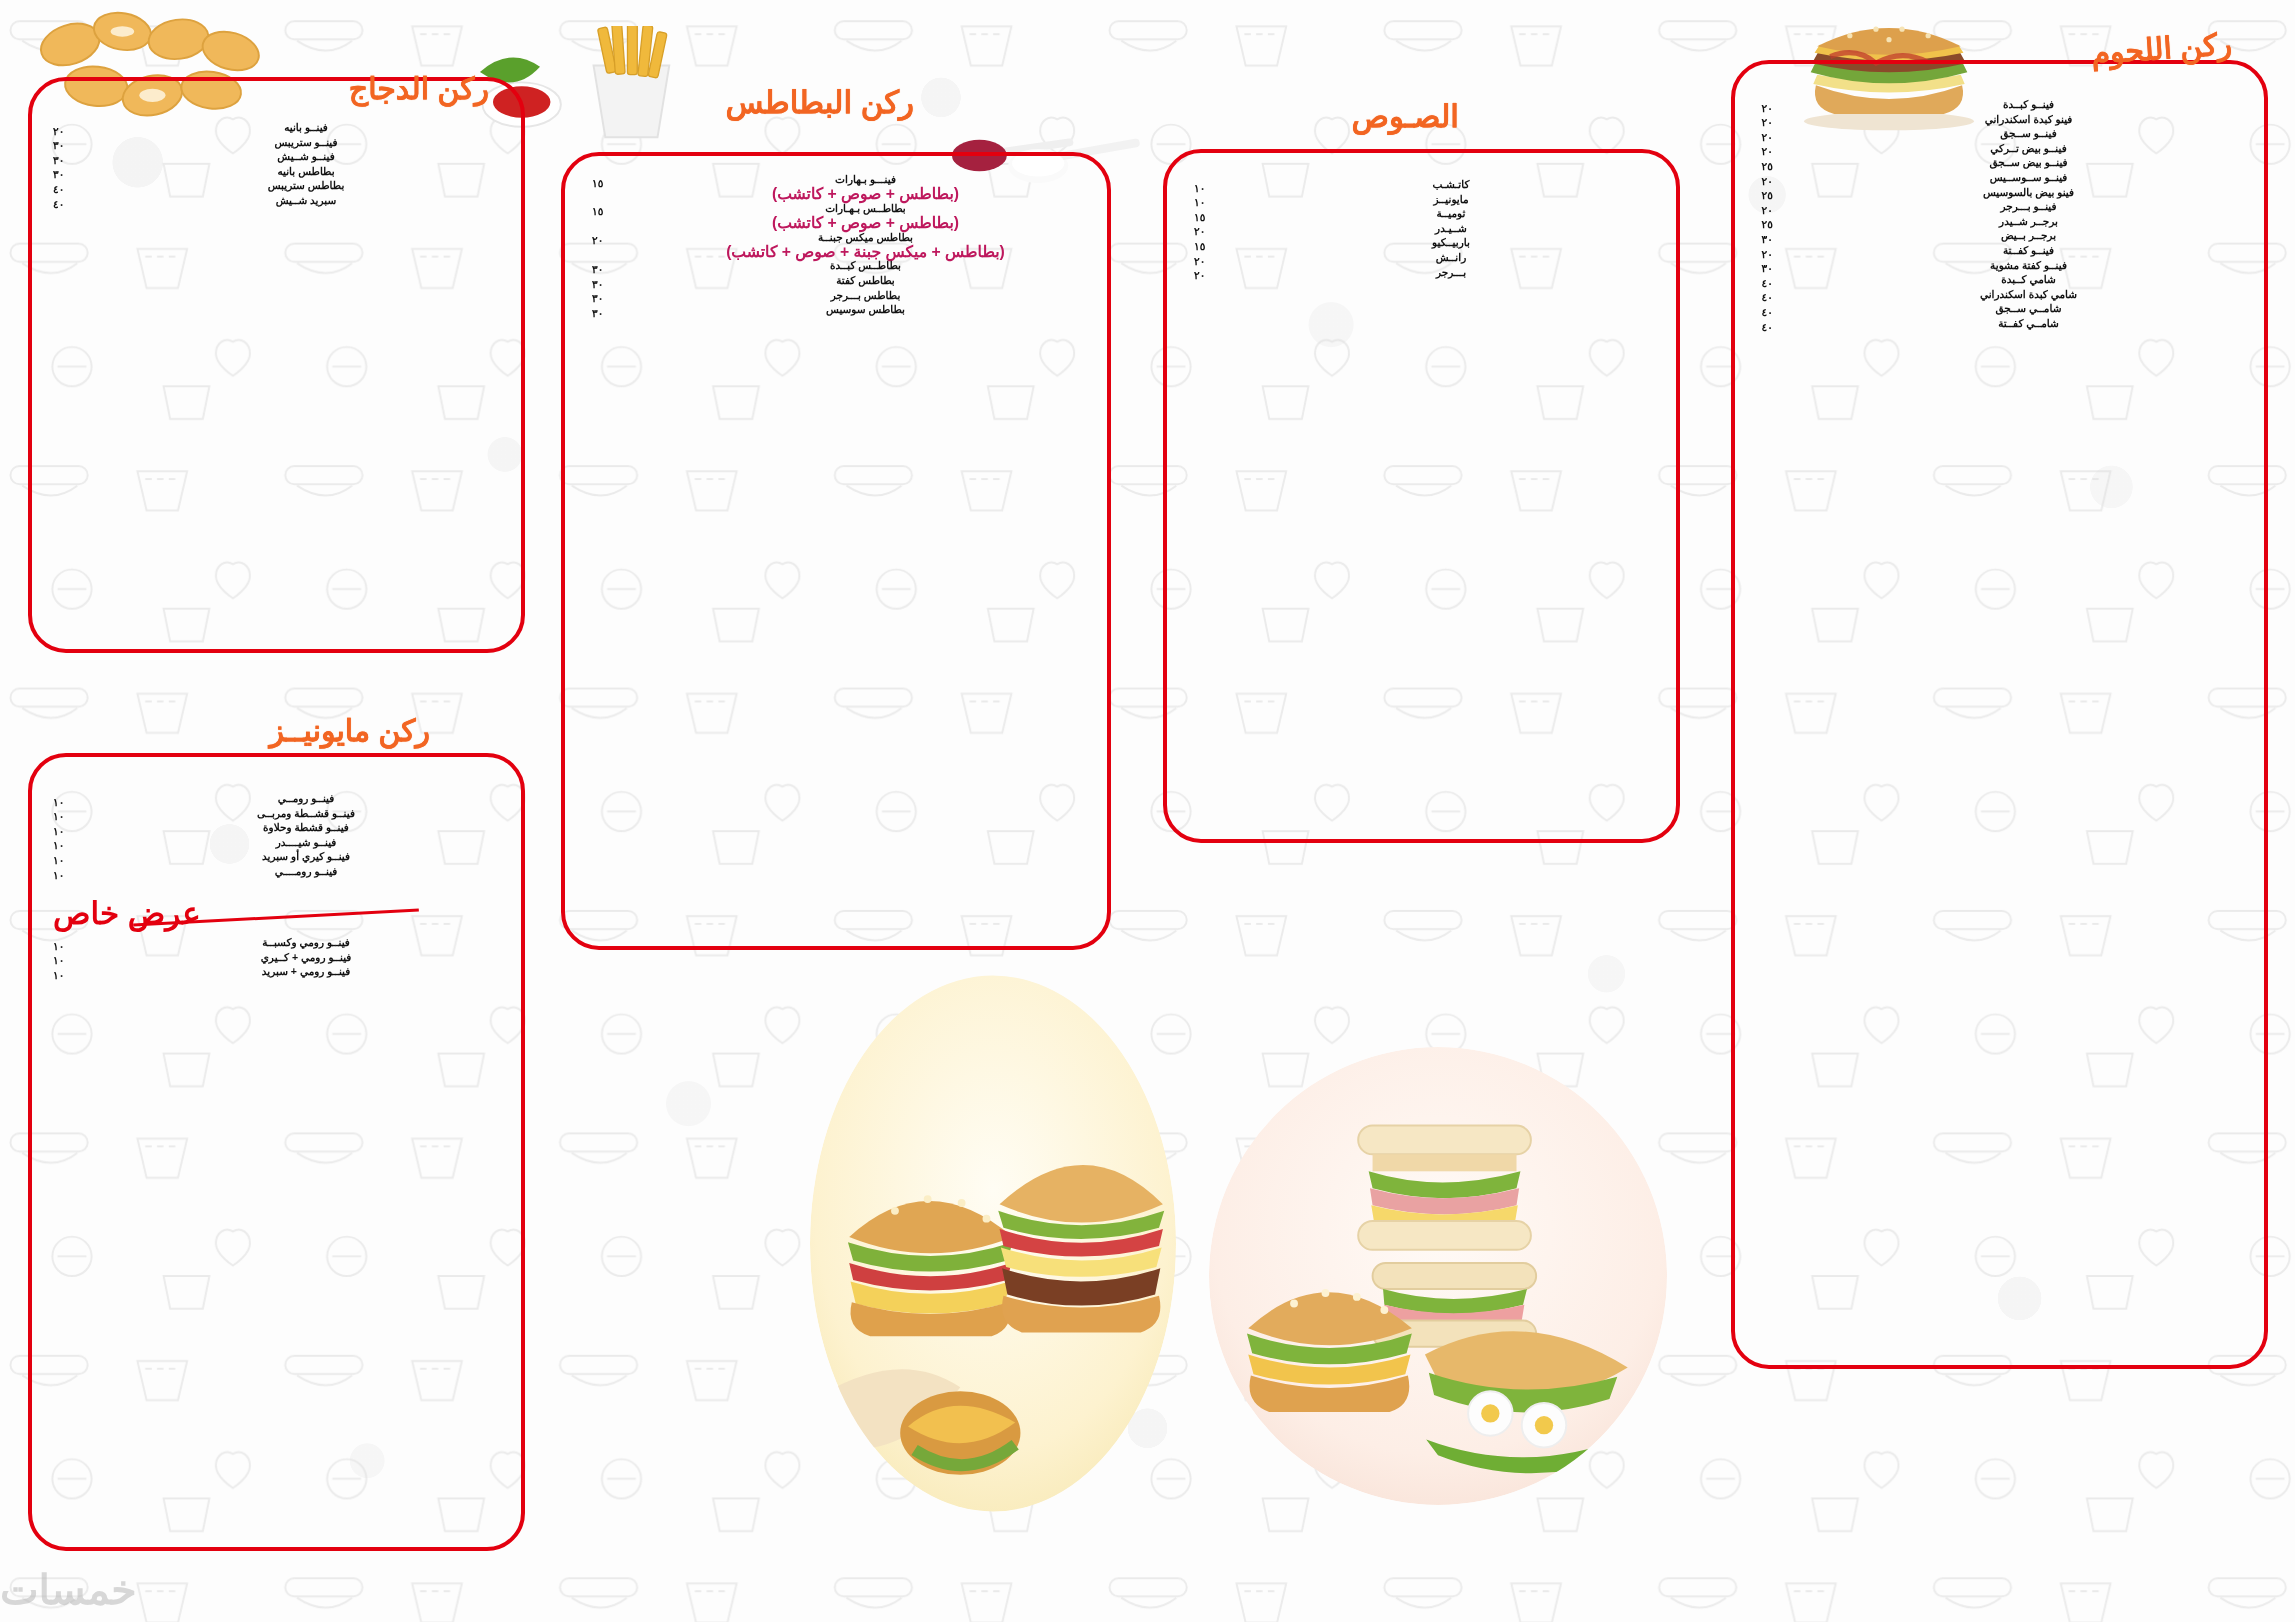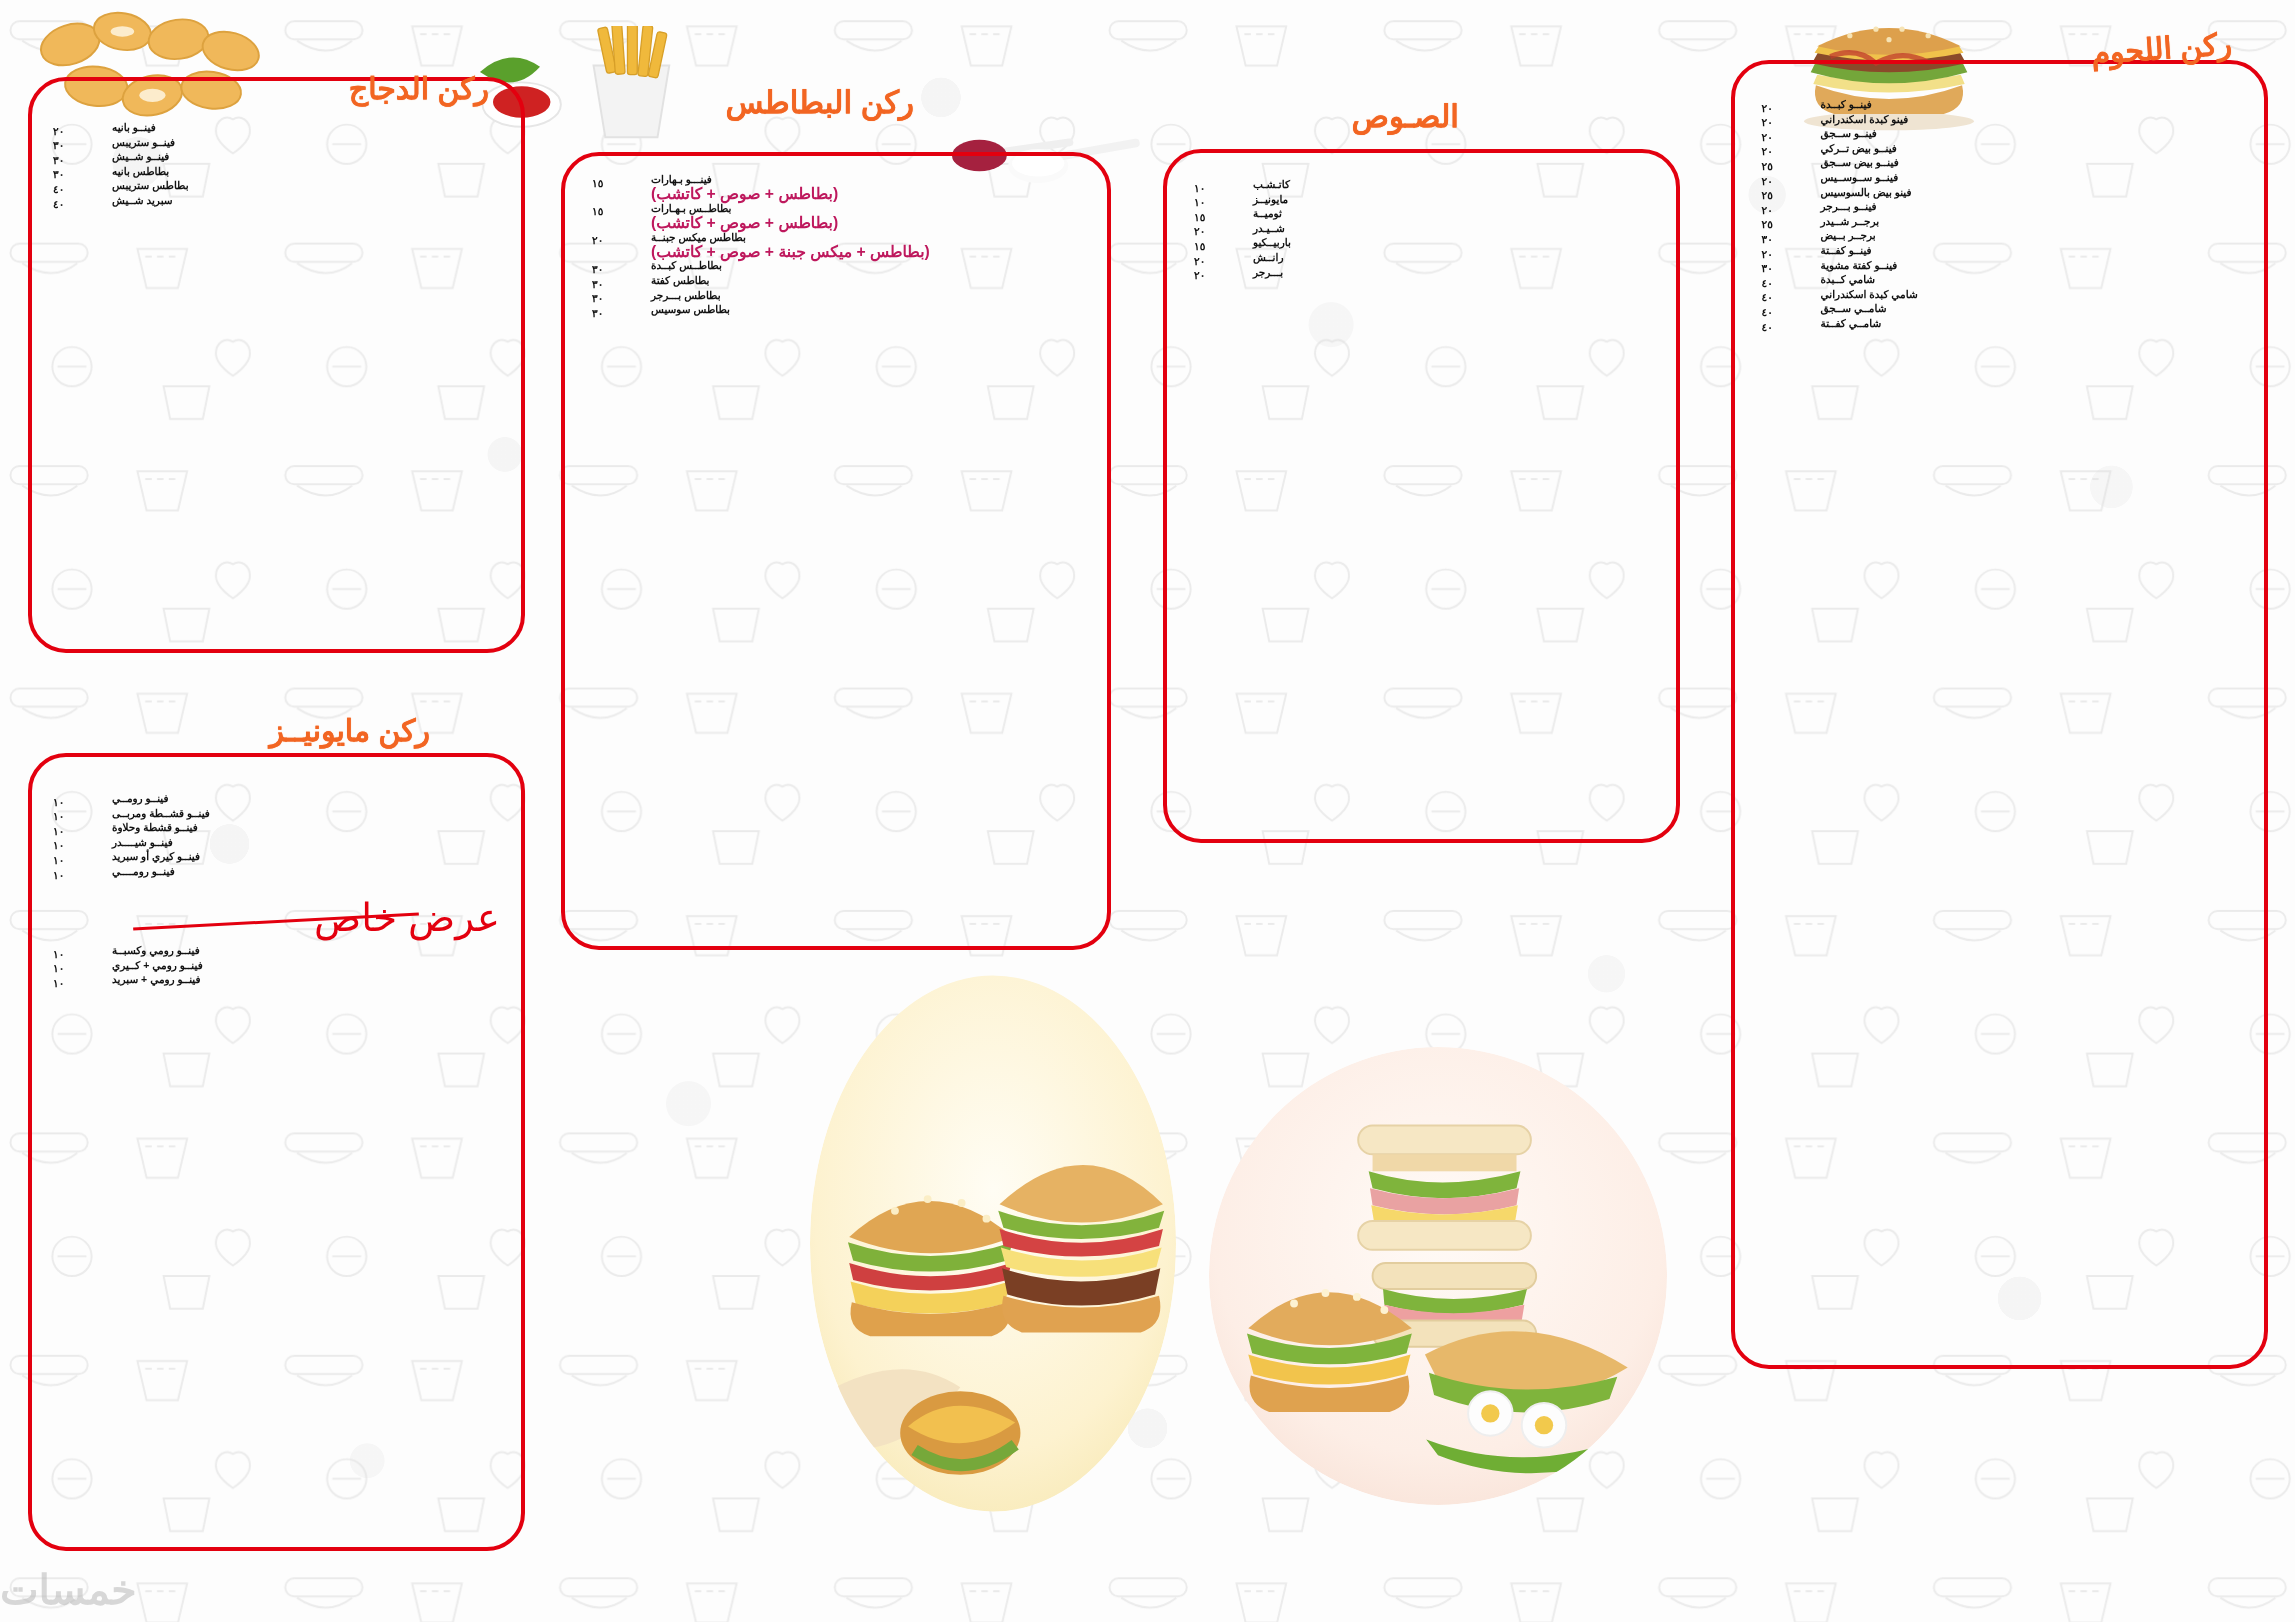--- a/index.html
+++ b/index.html
@@ -62,21 +62,21 @@
   }
   .row{
     display:flex;
     align-items:flex-start;
     justify-content:space-between;
     box-sizing:border-box;
   }
   .row .name{
     color:#121212;
     font-weight:bold;
-    text-align:left;
+    text-align:center;
     flex:1 1 auto;
     line-height:1.05;
     letter-spacing:1.3px;
   }
   .row .name .sub{
     display:block;
     font-size:15.7px;
     font-weight:bold;
     letter-spacing:0;
     color:#be185d;
@@ -107,24 +107,24 @@
   
   #card-chicken{ right:1770px; top:77px; width:497px; height:576px; }
   #title-chicken{ right:1806px; top:71px; font-size:30px; }
 
   
   #card-fino{ right:1770px; top:753px; width:497px; height:798px; }
   #title-fino{ right:1865px; top:713px; font-size:30px; }
 
   
   .special-head{
-    text-align:right;
+    text-align:left;
     color:#e3000f;
-    font-weight:normal;
-    font-size:39px;
+    font-weight:bold;
+    font-size:31px;
     margin:14.4px 0 5.2px 0;
     position:relative;
   }
   .special-head .strike{
     position:absolute;
     left:18%;right:18%;
     top:56%;
     height:3.3px;
     background:#e3000f;
     transform:rotate(-3deg);

